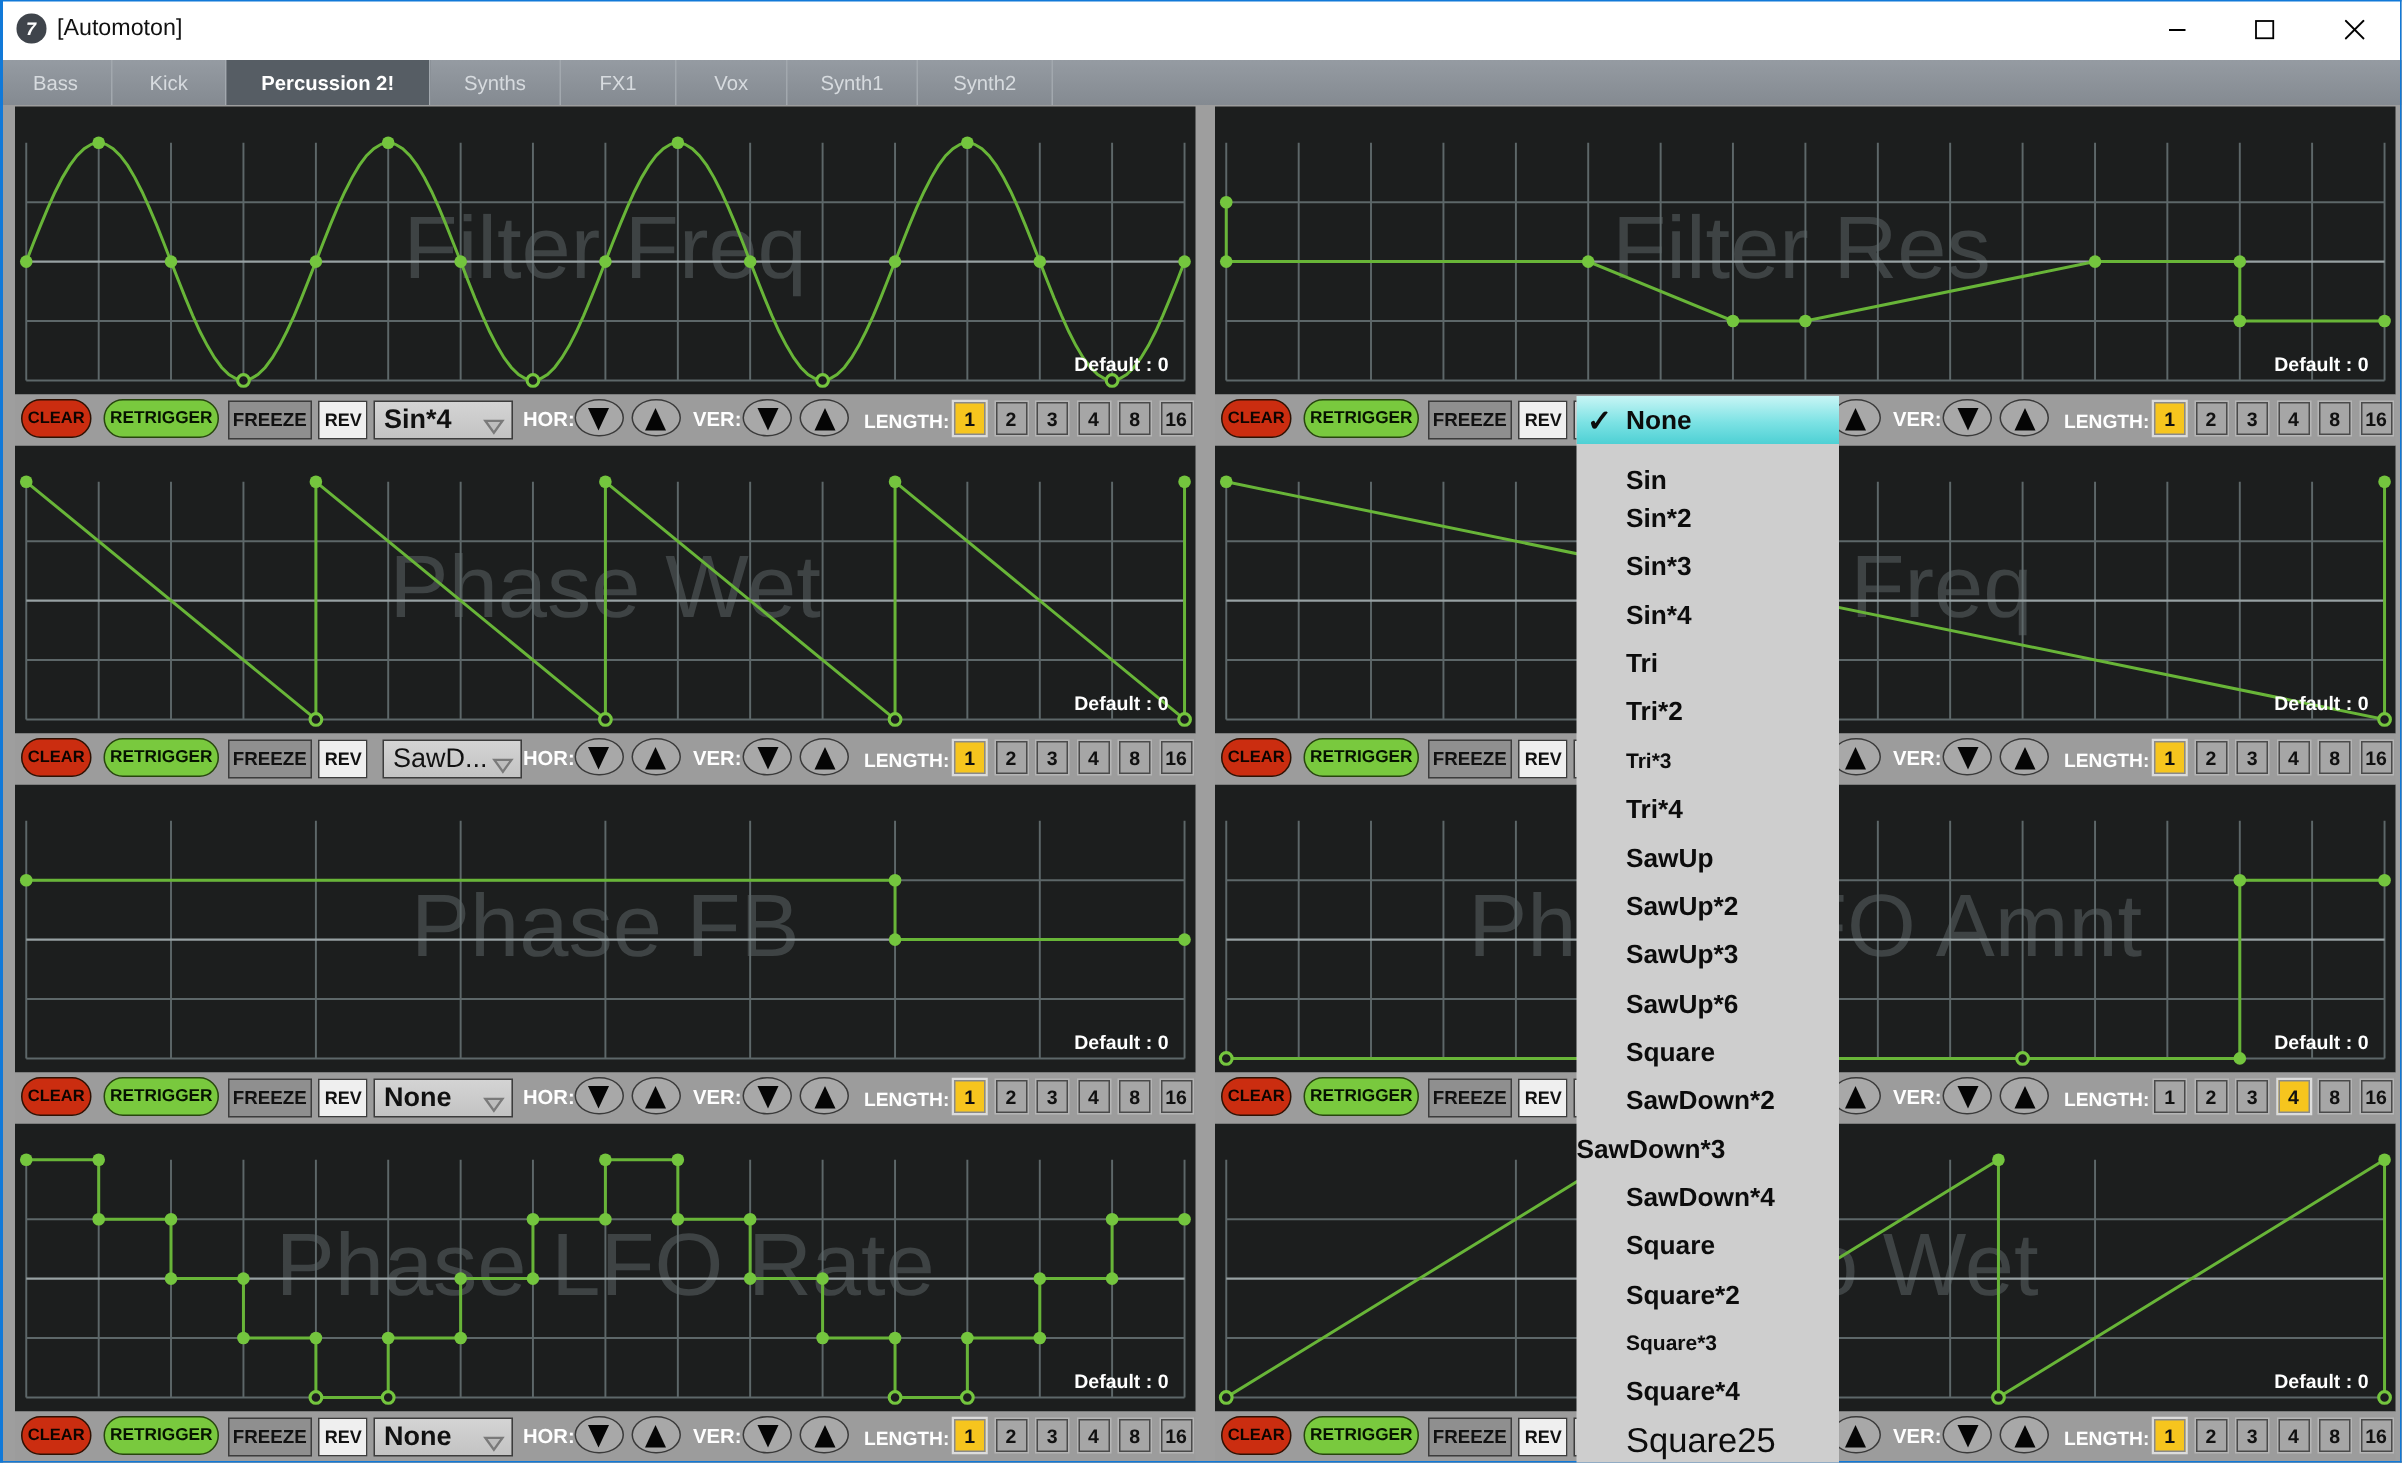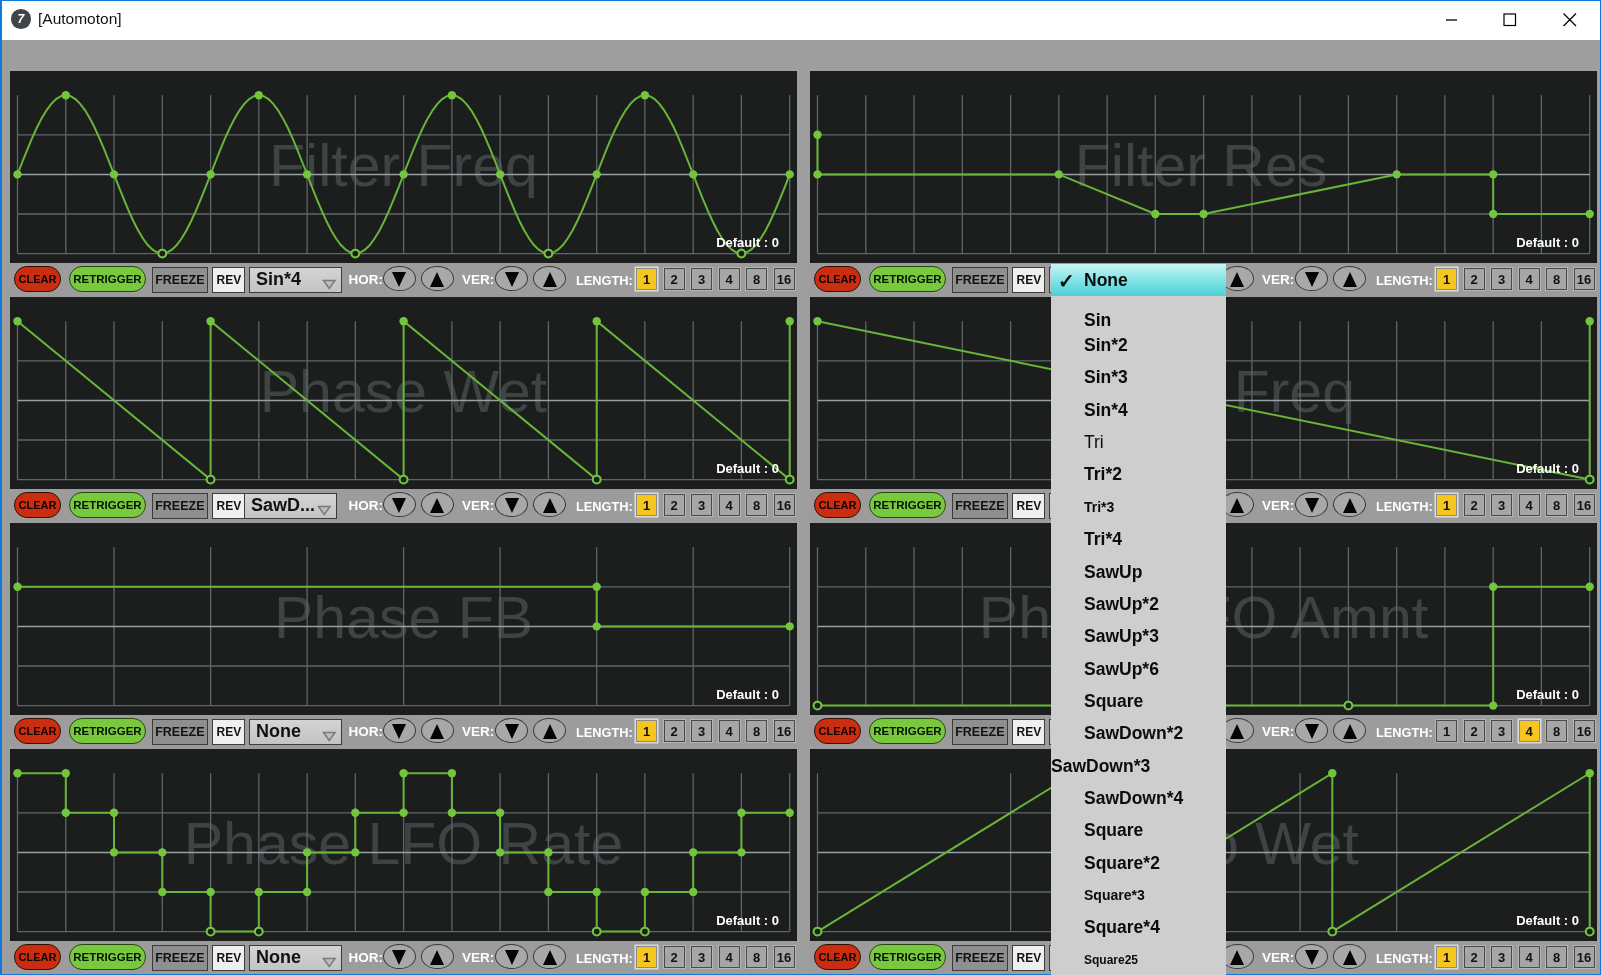--- a/index.html
+++ b/index.html
@@ -12,20 +12,30 @@
     <svg width="12" height="12" style="position:absolute;left:1446px;top:13px">
         <line x1="0" y1="7" x2="11" y2="7" stroke="#000" stroke-width="1.3"></line>
       </svg>
     <svg width="14" height="14" style="position:absolute;left:1503px;top:13px">
         <rect x="1" y="1" width="11.5" height="11.5" fill="none" stroke="#000" stroke-width="1.2"></rect>
       </svg>
     <svg width="14" height="14" style="position:absolute;left:1563px;top:13px">
         <line x1="0.5" y1="0.5" x2="13" y2="13" stroke="#000" stroke-width="1.2"></line>
         <line x1="13" y1="0.5" x2="0.5" y2="13" stroke="#000" stroke-width="1.2"></line>
       </svg>
+  </div>
+  <div style="position:absolute;left:0;top:40px;width:100%;height:30px;background:linear-gradient(#959ba2,#848a91)">
+    <div style="position:absolute;left:0px;top:0;width:75px;height:30px;color:#d7dbdf;display:flex;align-items:center;justify-content:center;font-size:13.5px;border-right:1px solid #a2a8ae;box-sizing:border-box">Bass</div>
+      <div style="position:absolute;left:75px;top:0;width:76px;height:30px;color:#d7dbdf;display:flex;align-items:center;justify-content:center;font-size:13.5px;border-right:1px solid #a2a8ae;box-sizing:border-box">Kick</div>
+      <div style="position:absolute;left:151px;top:0;width:136px;height:30px;background:#565d64;color:#fff;font-weight:bold;display:flex;align-items:center;justify-content:center;font-size:13.5px;border-right:1px solid #a2a8ae;box-sizing:border-box">Percussion 2!</div>
+      <div style="position:absolute;left:287px;top:0;width:87px;height:30px;color:#d7dbdf;display:flex;align-items:center;justify-content:center;font-size:13.5px;border-right:1px solid #a2a8ae;box-sizing:border-box">Synths</div>
+      <div style="position:absolute;left:374px;top:0;width:77px;height:30px;color:#d7dbdf;display:flex;align-items:center;justify-content:center;font-size:13.5px;border-right:1px solid #a2a8ae;box-sizing:border-box">FX1</div>
+      <div style="position:absolute;left:451px;top:0;width:74px;height:30px;color:#d7dbdf;display:flex;align-items:center;justify-content:center;font-size:13.5px;border-right:1px solid #a2a8ae;box-sizing:border-box">Vox</div>
+      <div style="position:absolute;left:525px;top:0;width:87px;height:30px;color:#d7dbdf;display:flex;align-items:center;justify-content:center;font-size:13.5px;border-right:1px solid #a2a8ae;box-sizing:border-box">Synth1</div>
+      <div style="position:absolute;left:612px;top:0;width:90px;height:30px;color:#d7dbdf;display:flex;align-items:center;justify-content:center;font-size:13.5px;border-right:1px solid #a2a8ae;box-sizing:border-box">Synth2</div>
   </div>
   <svg width="787" height="192" style="position:absolute;left:10px;top:71px;background:#1c1e1e">
       <text x="393.5" y="114.5" text-anchor="middle" font-family="Liberation Sans, sans-serif" font-size="59" fill="#3e4344">Filter Freq</text>
       <line x1="7.5" y1="24.2" x2="7.5" y2="182.6" stroke="#5d6769" stroke-width="1.3"></line>
       <line x1="55.8" y1="24.2" x2="55.8" y2="182.6" stroke="#5d6769" stroke-width="1.3"></line>
       <line x1="104.0" y1="24.2" x2="104.0" y2="182.6" stroke="#5d6769" stroke-width="1.3"></line>
       <line x1="152.3" y1="24.2" x2="152.3" y2="182.6" stroke="#5d6769" stroke-width="1.3"></line>
       <line x1="200.6" y1="24.2" x2="200.6" y2="182.6" stroke="#5d6769" stroke-width="1.3"></line>
       <line x1="248.8" y1="24.2" x2="248.8" y2="182.6" stroke="#5d6769" stroke-width="1.3"></line>
       <line x1="297.1" y1="24.2" x2="297.1" y2="182.6" stroke="#5d6769" stroke-width="1.3"></line>
@@ -323,21 +333,21 @@
       <span style="position:absolute;left:681.0px;top:5px;width:21px;height:22px;background:#a6a6a6;border:1.7px solid #4a4a4a;box-shadow:0 0 0 1px #b5b5b5;box-sizing:border-box;display:flex;align-items:center;justify-content:center;font-weight:bold;font-size:13px;color:#111">3</span>
       <span style="position:absolute;left:708.5px;top:5px;width:21px;height:22px;background:#a6a6a6;border:1.7px solid #4a4a4a;box-shadow:0 0 0 1px #b5b5b5;box-sizing:border-box;display:flex;align-items:center;justify-content:center;font-weight:bold;font-size:13px;color:#111">4</span>
       <span style="position:absolute;left:736.0px;top:5px;width:21px;height:22px;background:#a6a6a6;border:1.7px solid #4a4a4a;box-shadow:0 0 0 1px #b5b5b5;box-sizing:border-box;display:flex;align-items:center;justify-content:center;font-weight:bold;font-size:13px;color:#111">8</span>
       <span style="position:absolute;left:763.5px;top:5px;width:21px;height:22px;background:#a6a6a6;border:1.7px solid #4a4a4a;box-shadow:0 0 0 1px #b5b5b5;box-sizing:border-box;display:flex;align-items:center;justify-content:center;font-weight:bold;font-size:13px;color:#111">16</span>
 </div>
     <div style="position:absolute;left:10px;top:489px;width:787px;height:34px;background:#9c9c9c;font-family:'Liberation Sans',sans-serif">
 <span style="position:absolute;left:4px;top:3px;width:47px;height:25.5px;background:#cb2d10;border:1.6px solid #2e1002;border-radius:13px;box-sizing:border-box;display:flex;align-items:center;justify-content:center;font-weight:bold;font-size:11px;color:#0d0400">CLEAR</span>
 <span style="position:absolute;left:59px;top:3px;width:77px;height:25.5px;background:#79c93e;border:1.6px solid #27460d;border-radius:13px;box-sizing:border-box;display:flex;align-items:center;justify-content:center;font-weight:bold;font-size:11.5px;color:#061300">RETRIGGER</span>
 <span style="position:absolute;left:141.7px;top:3.5px;width:56.3px;height:26px;background:#8f8f8f;border:1.5px solid #3c3c3c;box-sizing:border-box;display:flex;align-items:center;justify-content:center;font-weight:bold;font-size:12.5px;color:#111">FREEZE</span>
 <span style="position:absolute;left:202.4px;top:3.5px;width:33px;height:26px;background:#efefef;border:1.5px solid #3c3c3c;box-sizing:border-box;display:flex;align-items:center;justify-content:center;font-weight:bold;font-size:12px;color:#111">REV</span>
-<span style="position:absolute;left:234px;top:3.5px;width:93px;height:26px;background:linear-gradient(#d4d4d4,#c3c3c3);border:1.5px solid #3c3c3c;box-sizing:border-box;display:flex;align-items:center;font-weight:bold;font-size:18px;color:#111;padding-left:6px">SawD...<svg width="15" height="11" style="position:absolute;right:4px;top:11px">
+<span style="position:absolute;left:245px;top:3.5px;width:93px;height:26px;background:linear-gradient(#d4d4d4,#c3c3c3);border:1.5px solid #3c3c3c;box-sizing:border-box;display:flex;align-items:center;font-weight:normal;font-size:18px;color:#111;padding-left:6px">SawD...<svg width="15" height="11" style="position:absolute;right:4px;top:11px">
           <path d="M1.5,1.5 L13,1.5 L7.25,9.5 Z" fill="#bdbdbd" stroke="#7a7a7a" stroke-width="1.5"></path>
         </svg></span>
 <span style="position:absolute;left:338.6px;top:9px;font-weight:bold;font-size:13.5px;color:#fff">HOR:</span>
 <span style="position:absolute;left:372.5px;top:2.5px;width:33px;height:25.5px;background:#a8a8a8;border:1.4px solid #3a3a3a;border-radius:50%;box-sizing:border-box;display:block">
         <span style="position:absolute;left:8.5px;top:5px;width:0;height:0;border-left:7.5px solid transparent;border-right:7.5px solid transparent;border-top:15px solid #050505"></span>
       </span>
       <span style="position:absolute;left:410.5px;top:2.5px;width:33px;height:25.5px;background:#a8a8a8;border:1.4px solid #3a3a3a;border-radius:50%;box-sizing:border-box;display:block">
         <span style="position:absolute;left:8.5px;top:5px;width:0;height:0;border-left:7.5px solid transparent;border-right:7.5px solid transparent;border-bottom:15px solid #050505"></span>
       </span>
 <span style="position:absolute;left:452px;top:9px;font-weight:bold;font-size:13.5px;color:#fff">VER:</span>
@@ -535,33 +545,33 @@
       <span style="position:absolute;left:736.0px;top:5px;width:21px;height:22px;background:#a6a6a6;border:1.7px solid #4a4a4a;box-shadow:0 0 0 1px #b5b5b5;box-sizing:border-box;display:flex;align-items:center;justify-content:center;font-weight:bold;font-size:13px;color:#111">8</span>
       <span style="position:absolute;left:763.5px;top:5px;width:21px;height:22px;background:#a6a6a6;border:1.7px solid #4a4a4a;box-shadow:0 0 0 1px #b5b5b5;box-sizing:border-box;display:flex;align-items:center;justify-content:center;font-weight:bold;font-size:13px;color:#111">16</span>
 </div>
   <div style="position:absolute;left:0;top:973.5px;width:1601px;height:1.5px;background:#1179d8"></div>
   <div style="position:absolute;left:1051px;top:264px;width:175px;height:711px;background:#cecece;font-family:'Liberation Sans',sans-serif;overflow:hidden">
       <div style="position:relative;height:32.35px;background:linear-gradient(#c8f5f5,#7ce2e4 55%,#4ed0d4);display:flex;align-items:center;padding-left:33px;padding-top:1.5px;box-sizing:border-box;font-weight:bold;font-size:17.5px;color:#0c0c0c"><span style="position:absolute;left:7px;font-size:20px;font-weight:bold">✓</span>None</div>
       <div style="position:relative;height:32.35px;display:flex;align-items:center;padding-left:33px;padding-top:16px;box-sizing:border-box;font-weight:bold;font-size:17.5px;color:#0c0c0c">Sin</div>
       <div style="position:relative;height:32.35px;display:flex;align-items:center;padding-left:33px;padding-top:1.5px;box-sizing:border-box;font-weight:bold;font-size:17.5px;color:#0c0c0c">Sin*2</div>
       <div style="position:relative;height:32.35px;display:flex;align-items:center;padding-left:33px;padding-top:1.5px;box-sizing:border-box;font-weight:bold;font-size:17.5px;color:#0c0c0c">Sin*3</div>
       <div style="position:relative;height:32.35px;display:flex;align-items:center;padding-left:33px;padding-top:1.5px;box-sizing:border-box;font-weight:bold;font-size:17.5px;color:#0c0c0c">Sin*4</div>
-      <div style="position:relative;height:32.35px;display:flex;align-items:center;padding-left:33px;padding-top:1.5px;box-sizing:border-box;font-weight:normal;font-size:17.5px;color:#0c0c0c">Tri</div>
+      <div style="position:relative;height:32.35px;display:flex;align-items:center;padding-left:33px;padding-top:1.5px;box-sizing:border-box;font-weight:bold;font-size:17.5px;color:#0c0c0c">Tri</div>
       <div style="position:relative;height:32.35px;display:flex;align-items:center;padding-left:33px;padding-top:1.5px;box-sizing:border-box;font-weight:bold;font-size:17.5px;color:#0c0c0c">Tri*2</div>
       <div style="position:relative;height:32.35px;display:flex;align-items:center;padding-left:33px;padding-top:1.5px;box-sizing:border-box;font-weight:bold;font-size:14px;color:#0c0c0c">Tri*3</div>
       <div style="position:relative;height:32.35px;display:flex;align-items:center;padding-left:33px;padding-top:1.5px;box-sizing:border-box;font-weight:bold;font-size:17.5px;color:#0c0c0c">Tri*4</div>
       <div style="position:relative;height:32.35px;display:flex;align-items:center;padding-left:33px;padding-top:1.5px;box-sizing:border-box;font-weight:bold;font-size:17.5px;color:#0c0c0c">SawUp</div>
       <div style="position:relative;height:32.35px;display:flex;align-items:center;padding-left:33px;padding-top:1.5px;box-sizing:border-box;font-weight:bold;font-size:17.5px;color:#0c0c0c">SawUp*2</div>
       <div style="position:relative;height:32.35px;display:flex;align-items:center;padding-left:33px;padding-top:1.5px;box-sizing:border-box;font-weight:bold;font-size:17.5px;color:#0c0c0c">SawUp*3</div>
       <div style="position:relative;height:32.35px;display:flex;align-items:center;padding-left:33px;padding-top:1.5px;box-sizing:border-box;font-weight:bold;font-size:17.5px;color:#0c0c0c">SawUp*6</div>
       <div style="position:relative;height:32.35px;display:flex;align-items:center;padding-left:33px;padding-top:1.5px;box-sizing:border-box;font-weight:bold;font-size:17.5px;color:#0c0c0c">Square</div>
       <div style="position:relative;height:32.35px;display:flex;align-items:center;padding-left:33px;padding-top:1.5px;box-sizing:border-box;font-weight:bold;font-size:17.5px;color:#0c0c0c">SawDown*2</div>
       <div style="position:relative;height:32.35px;display:flex;align-items:center;padding-top:1.5px;box-sizing:border-box;font-weight:bold;font-size:17.5px;color:#0c0c0c">SawDown*3</div>
       <div style="position:relative;height:32.35px;display:flex;align-items:center;padding-left:33px;padding-top:1.5px;box-sizing:border-box;font-weight:bold;font-size:17.5px;color:#0c0c0c">SawDown*4</div>
       <div style="position:relative;height:32.35px;display:flex;align-items:center;padding-left:33px;padding-top:1.5px;box-sizing:border-box;font-weight:bold;font-size:17.5px;color:#0c0c0c">Square</div>
       <div style="position:relative;height:32.35px;display:flex;align-items:center;padding-left:33px;padding-top:1.5px;box-sizing:border-box;font-weight:bold;font-size:17.5px;color:#0c0c0c">Square*2</div>
       <div style="position:relative;height:32.35px;display:flex;align-items:center;padding-left:33px;padding-top:1.5px;box-sizing:border-box;font-weight:bold;font-size:14px;color:#0c0c0c">Square*3</div>
       <div style="position:relative;height:32.35px;display:flex;align-items:center;padding-left:33px;padding-top:1.5px;box-sizing:border-box;font-weight:bold;font-size:17.5px;color:#0c0c0c">Square*4</div>
-      <div style="position:relative;height:32.35px;display:flex;align-items:center;padding-left:33px;padding-top:1.5px;box-sizing:border-box;font-weight:bold;font-size:12px;color:#0c0c0c">Square25</div>
+      <div style="position:relative;height:32.35px;display:flex;align-items:center;padding-left:33px;padding-top:1.5px;box-sizing:border-box;font-weight:normal;font-size:23px;color:#0c0c0c">Square25</div>
     </div>
   <div style="position:absolute;left:0;top:0;width:1.5px;height:975px;background:#1179d8"></div>
   <div style="position:absolute;left:1599.5px;top:0;width:1.5px;height:975px;background:#1179d8"></div>
   <div style="position:absolute;left:0;top:0;width:1601px;height:1px;background:#1179d8"></div>
 </div>
 </body></html>

